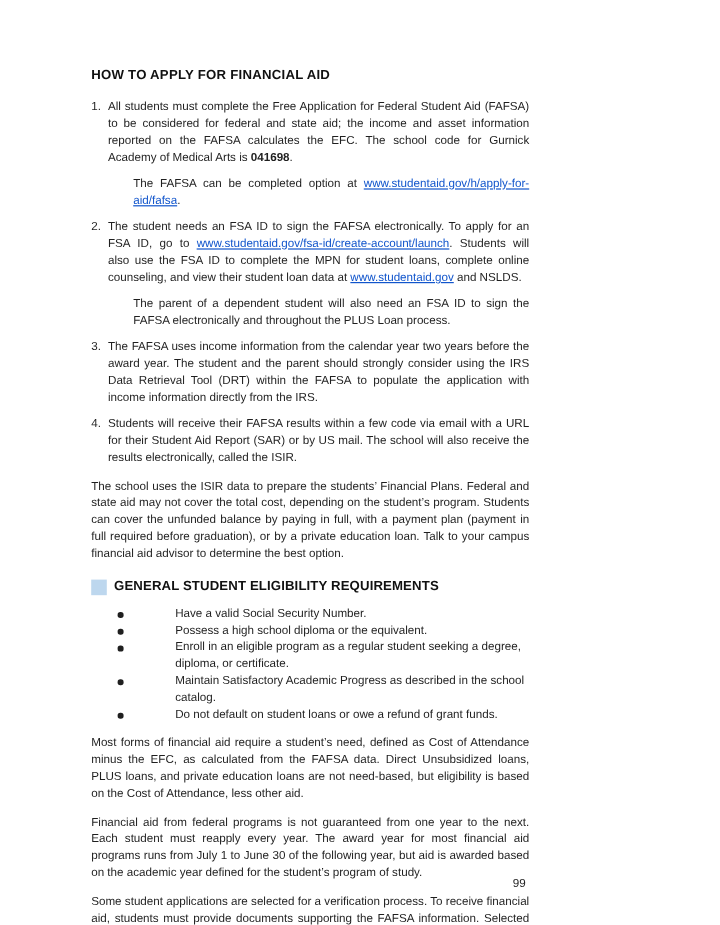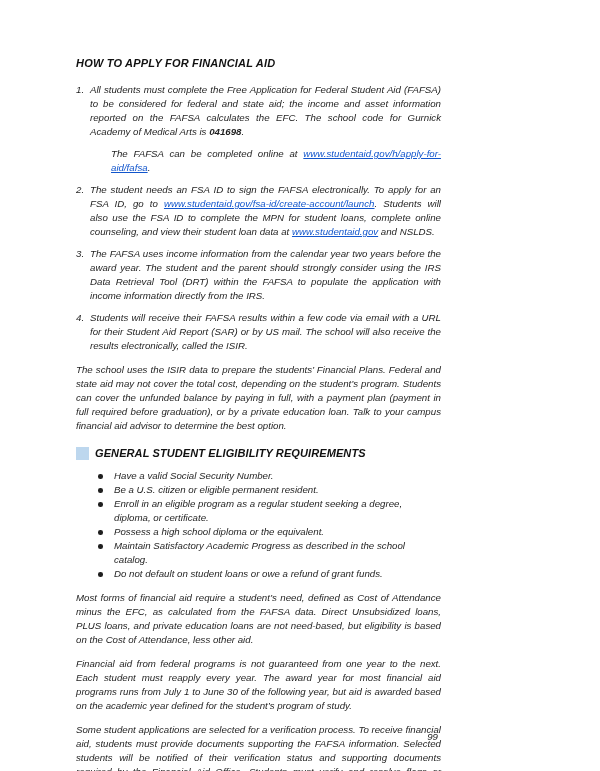--- a/index.html
+++ b/index.html
@@ -8,21 +8,20 @@
   .page {
     position: relative;
     width: 500px;
     height: 771px;
     background: #ffffff;
     color: #1f1f1f;
     font-size: 9.7px;
     line-height: 14px;
     padding: 56px 59px 0 76px;
     overflow: hidden;
-    font-style: italic;
   }
   .title {
     font-size: 11px;
     font-weight: bold;
     color: #111111;
     margin-bottom: 13px;
     letter-spacing: 0.2px;
   }
   .step { display: flex; margin-bottom: 8px; }
   .step-num { width: 14px; flex-shrink: 0; }
@@ -34,21 +33,21 @@
   .section-head { display: flex; align-items: center; margin: 13px 0 9px 0; }
   .section-marker {
     width: 13px; height: 13px;
     background: #bdd7ee;
     margin-right: 6px;
     flex-shrink: 0;
   }
   .section-title { font-size: 11px; font-weight: bold; color: #111111; letter-spacing: 0.1px; }
   .intro { margin: 0 0 6px 2px; }
   .bullets { margin-bottom: 10px; }
-  .bullet-row { display: flex; padding-left: 21px; }
+  .bullet-row { display: flex; padding-left: 21px; gap: 32px; }
   .bullet-cell { width: 17px; flex-shrink: 0; position: relative; }
   .bullet-dot {
     position: absolute; left: 1px; top: 5px;
     width: 4.5px; height: 4.5px; border-radius: 50%;
     background: #1f1f1f;
   }
   .bullet-text { flex: 1; }
   .page-num {
     position: absolute;
     right: 62px;
@@ -61,26 +60,27 @@
 <body>
 
 <div class="page">
 
   <div class="title">HOW TO APPLY FOR FINANCIAL AID</div>
 
   <div class="step">
     <span class="step-num">1.</span>
     <span class="step-body"><span>All students must complete the Free Application for Federal Student Aid (FAFSA) to be considered for federal and state aid; the income and asset information reported on the FAFSA calculates the EFC. The school code for Gurnick Academy of Medical Arts is </span><b>041698</b><span>.</span></span>
   </div>
-  <div class="sub-para"><span>The FAFSA can be completed online at </span><a class="link">www.studentaid.gov/h/apply-for-aid/fafsa</a><span>.</span></div>
+  <div class="sub-para"><span>The FAFSA can be completed option at </span><a class="link">www.studentaid.gov/h/apply-for-aid/fafsa</a><span>.</span></div>
 
   <div class="step">
     <span class="step-num">2.</span>
     <span class="step-body"><span>The student needs an FSA ID to sign the FAFSA electronically. To apply for an FSA ID, go to </span><a class="link">www.studentaid.gov/fsa-id/create-account/launch</a><span>. Students will also use the FSA ID to complete the MPN for student loans, complete online counseling, and view their student loan data at </span><a class="link">www.studentaid.gov</a><span> and NSLDS.</span></span>
   </div>
+  <div class="sub-para">The parent of a dependent student will also need an FSA ID to sign the FAFSA electronically and throughout the PLUS Loan process.</div>
 
   <div class="step">
     <span class="step-num">3.</span>
     <span class="step-body">The FAFSA uses income information from the calendar year two years before the award year. The student and the parent should strongly consider using the IRS Data Retrieval Tool (DRT) within the FAFSA to populate the application with income information directly from the IRS.</span>
   </div>
 
   <div class="step" style="margin-bottom:10px;">
     <span class="step-num">4.</span>
     <span class="step-body">Students will receive their FAFSA results within a few code via email with a URL for their Student Aid Report (SAR) or by US mail. The school will also receive the results electronically, called the ISIR.</span>
   </div>
@@ -97,33 +97,27 @@
     <div class="bullet-row">
       <span class="bullet-cell">
           <span class="bullet-dot"></span>
         </span>
       <span class="bullet-text">Have a valid Social Security Number.</span>
     </div>
     <div class="bullet-row">
       <span class="bullet-cell">
           <span class="bullet-dot"></span>
         </span>
-      <span class="bullet-text">Be a U.S. citizen or eligible permanent resident.</span>
+      <span class="bullet-text">Possess a high school diploma or the equivalent.</span>
     </div>
     <div class="bullet-row">
       <span class="bullet-cell">
           <span class="bullet-dot"></span>
         </span>
       <span class="bullet-text">Enroll in an eligible program as a regular student seeking a degree, diploma, or certificate.</span>
-    </div>
-    <div class="bullet-row">
-      <span class="bullet-cell">
-          <span class="bullet-dot"></span>
-        </span>
-      <span class="bullet-text">Possess a high school diploma or the equivalent.</span>
     </div>
     <div class="bullet-row">
       <span class="bullet-cell">
           <span class="bullet-dot"></span>
         </span>
       <span class="bullet-text">Maintain Satisfactory Academic Progress as described in the school catalog.</span>
     </div>
     <div class="bullet-row">
       <span class="bullet-cell">
           <span class="bullet-dot"></span>

